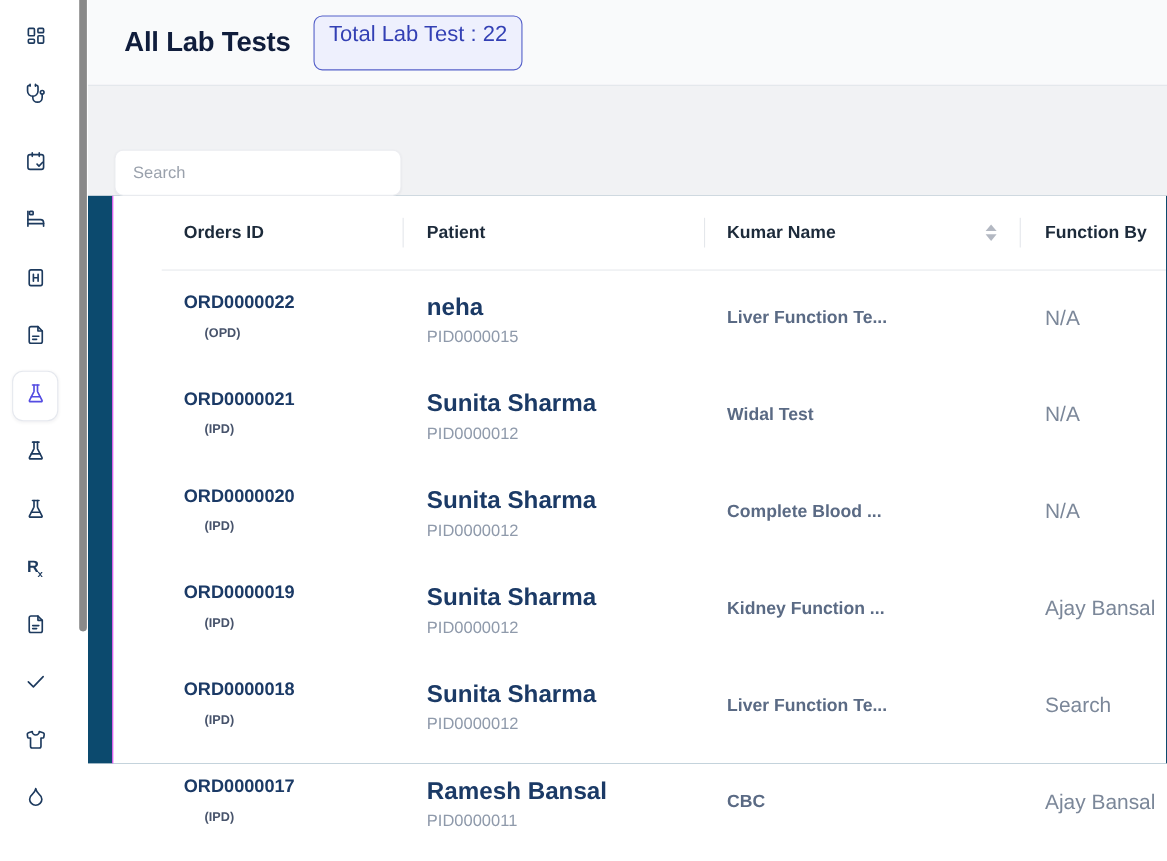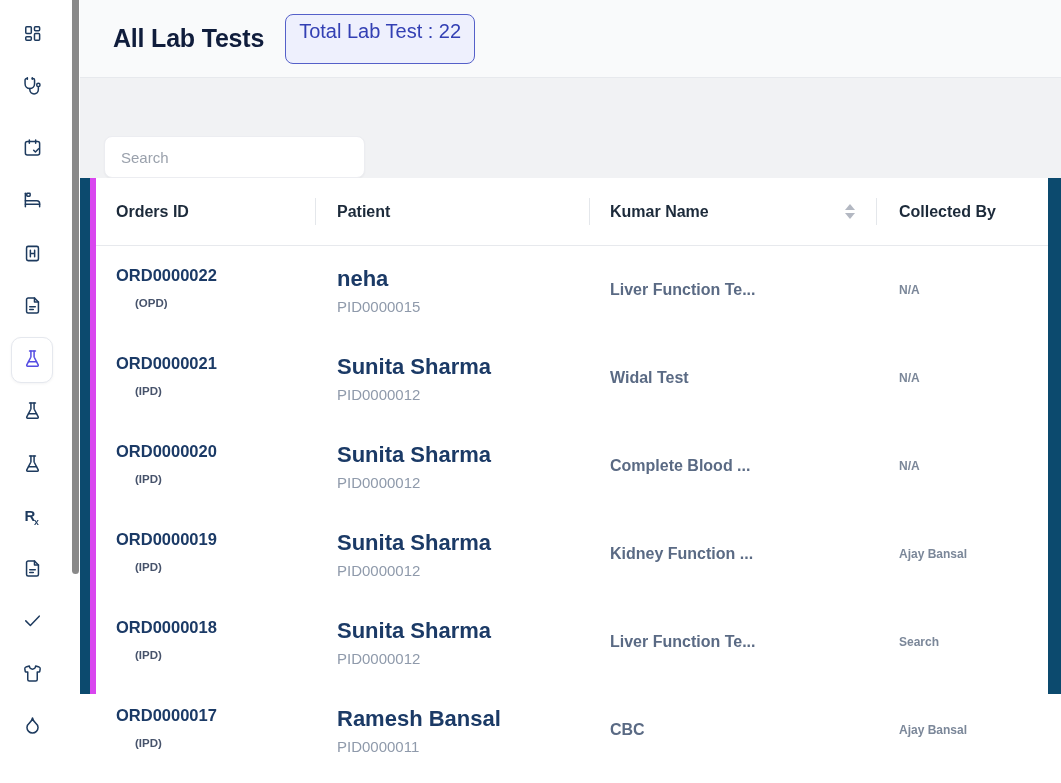--- a/index.html
+++ b/index.html
@@ -40,42 +40,42 @@
 
   .search-band { height:100px; background:#f1f2f4; display:flex; align-items:flex-end; padding-left:24px; }
   .search-input {
     width:261px; height:42px; border-radius:8px; border:1px solid #ecedf1; background:#fff;
     box-shadow:0 1px 2px rgba(0,0,0,.04); padding:0 16px; font-size:15px; color:#333; outline:none;
     font-family:"Liberation Sans", sans-serif;
   }
   .search-input::placeholder { color:#9aa1ac; }
 
   
-  .table-wrap { position:absolute; left:10px; top:178px; width:958px; bottom:0; background:#fff; border-left:6px solid #d946ef; }
+  .table-wrap { position:absolute; left:22px; top:178px; width:958px; bottom:0; background:#fff; border-left:1px solid #d946ef;padding-left:44px; }
   .thead, .tr { display:grid; grid-template-columns:220px 274px 287px 1fr; }
   .thead { height:68px; border-bottom:1px solid #e7e9ed; }
   .th {
     font-size:16px; font-weight:700; color:#1c2a3a;
     display:flex; align-items:center; height:100%; position:relative; padding-left:20px;
   }
   .th.c2 { padding-left:21px; } .th.c4 { padding-left:22px; }
   .th.has-div::after { content:""; position:absolute; right:0; top:20px; bottom:20px; width:1px; background:#e4e7eb; }
   .sort { margin-left:auto; margin-right:22px; display:flex; flex-direction:column; gap:3px; cursor:pointer; }
   .tri-up   { width:0; height:0; border-left:5px solid transparent; border-right:5px solid transparent; border-bottom:6px solid #b3b8c2; }
   .tri-down { width:0; height:0; border-left:5px solid transparent; border-right:5px solid transparent; border-top:6px solid #b3b8c2; }
 
   .tr { height:88px; cursor:pointer; }
   .cell-order { padding:20px 0 0 20px; }
   .oid   { font-size:16.5px; font-weight:700; color:#1b3a66; }
   .otype { margin:12px 0 0 19px; font-size:11.5px; font-weight:700; color:#47536b; }
   .cell-patient { padding:20px 0 0 21px; }
   .pname { font-size:22px; font-weight:700; color:#1b3a66; }
   .pid   { margin-top:6px; font-size:15px; color:#8f9aab; }
   .cell-test      { display:flex; align-items:center; padding-left:20px; font-size:16px; font-weight:600; color:#5a6a84; }
-  .cell-collected { display:flex; align-items:center; padding-left:22px; font-size:12px; color:#7b8799;font-weight:bold; }
+  .cell-collected { display:flex; align-items:center; padding-left:22px; font-size:19px; color:#7b8799; }
 </style>
 </head>
 <body>
 
 <aside class="sidebar">
   <div class="side-item" style="top:13px">
     <span><svg viewBox="0 0 24 24">
           <rect x="3.5" y="3.5" width="7" height="8.5" rx="1.2"></rect>
           <rect x="14.5" y="3.5" width="6.5" height="5" rx="1.2"></rect>
           <rect x="14.5" y="12" width="6.5" height="8.5" rx="1.2"></rect>
@@ -196,21 +196,21 @@
         <span>Patient</span>
       </div>
       <div class="th c3 has-div">
         <span>Kumar Name</span>
         <span class="sort">
           <span class="tri-up"></span>
           <span class="tri-down"></span>
         </span>
       </div>
       <div class="th c4">
-        <span>Collected By</span>
+        <span>Function By</span>
       </div>
     </div>
     <div class="tbody">
   <div class="tr">
     <div class="cell-order">
       <div class="oid">ORD0000022</div>
       <div class="otype">(OPD)</div>
     </div>
     <div class="cell-patient">
       <div class="pname">neha</div>

